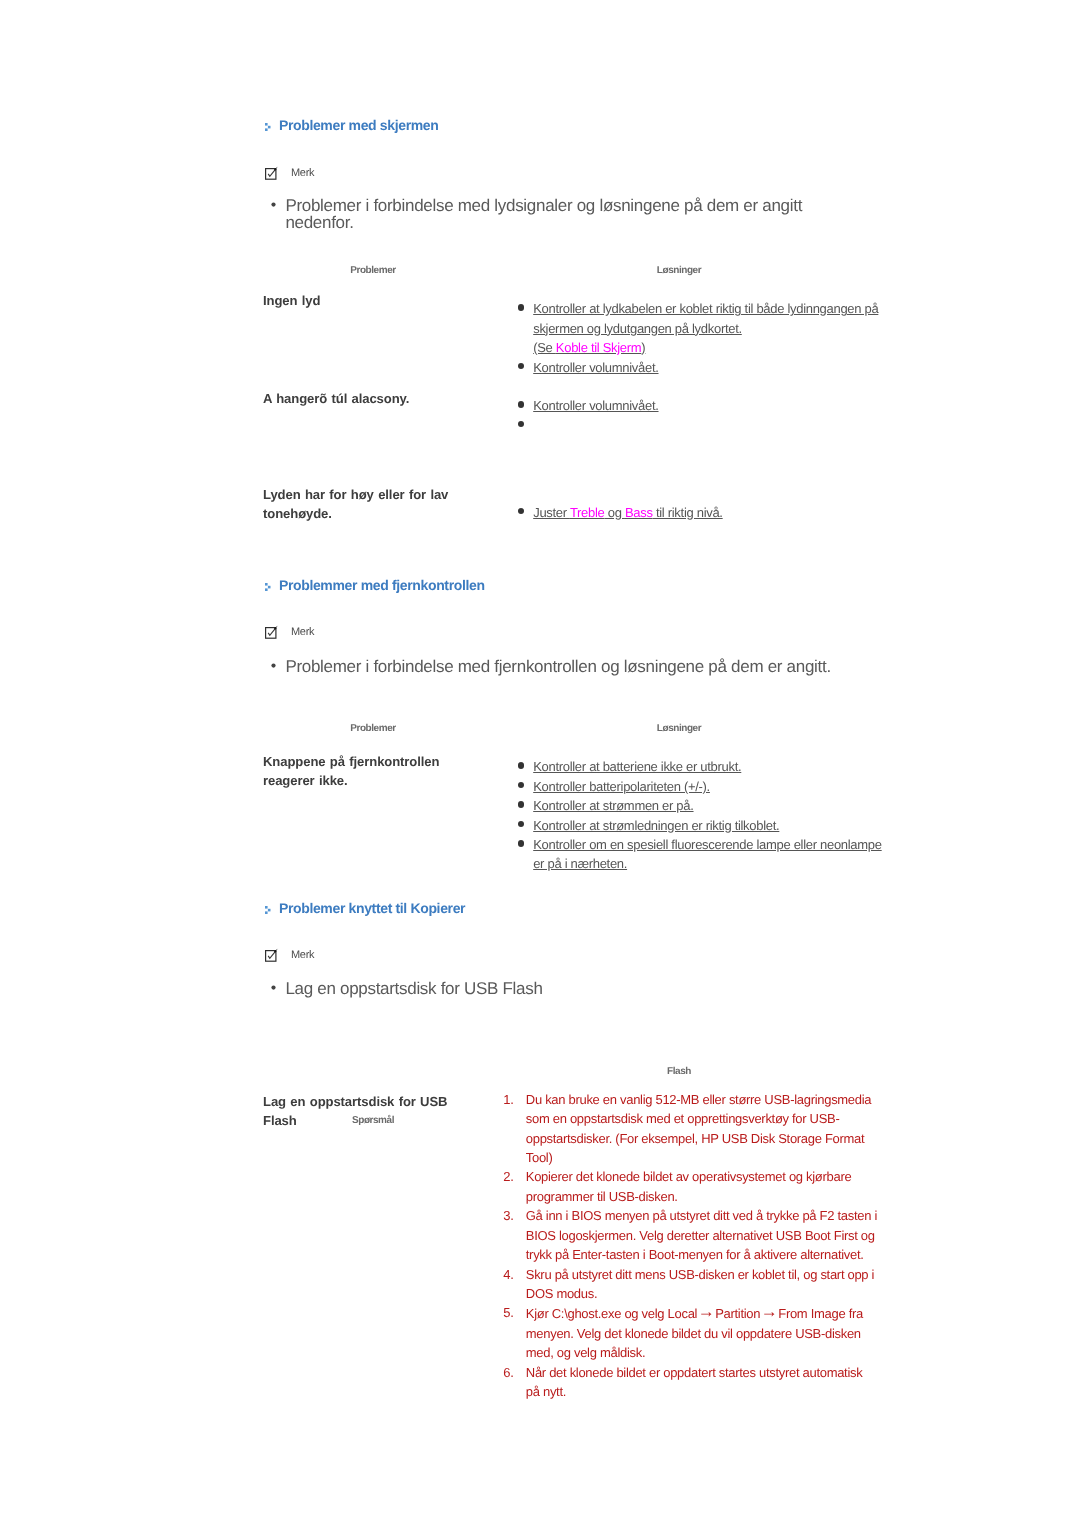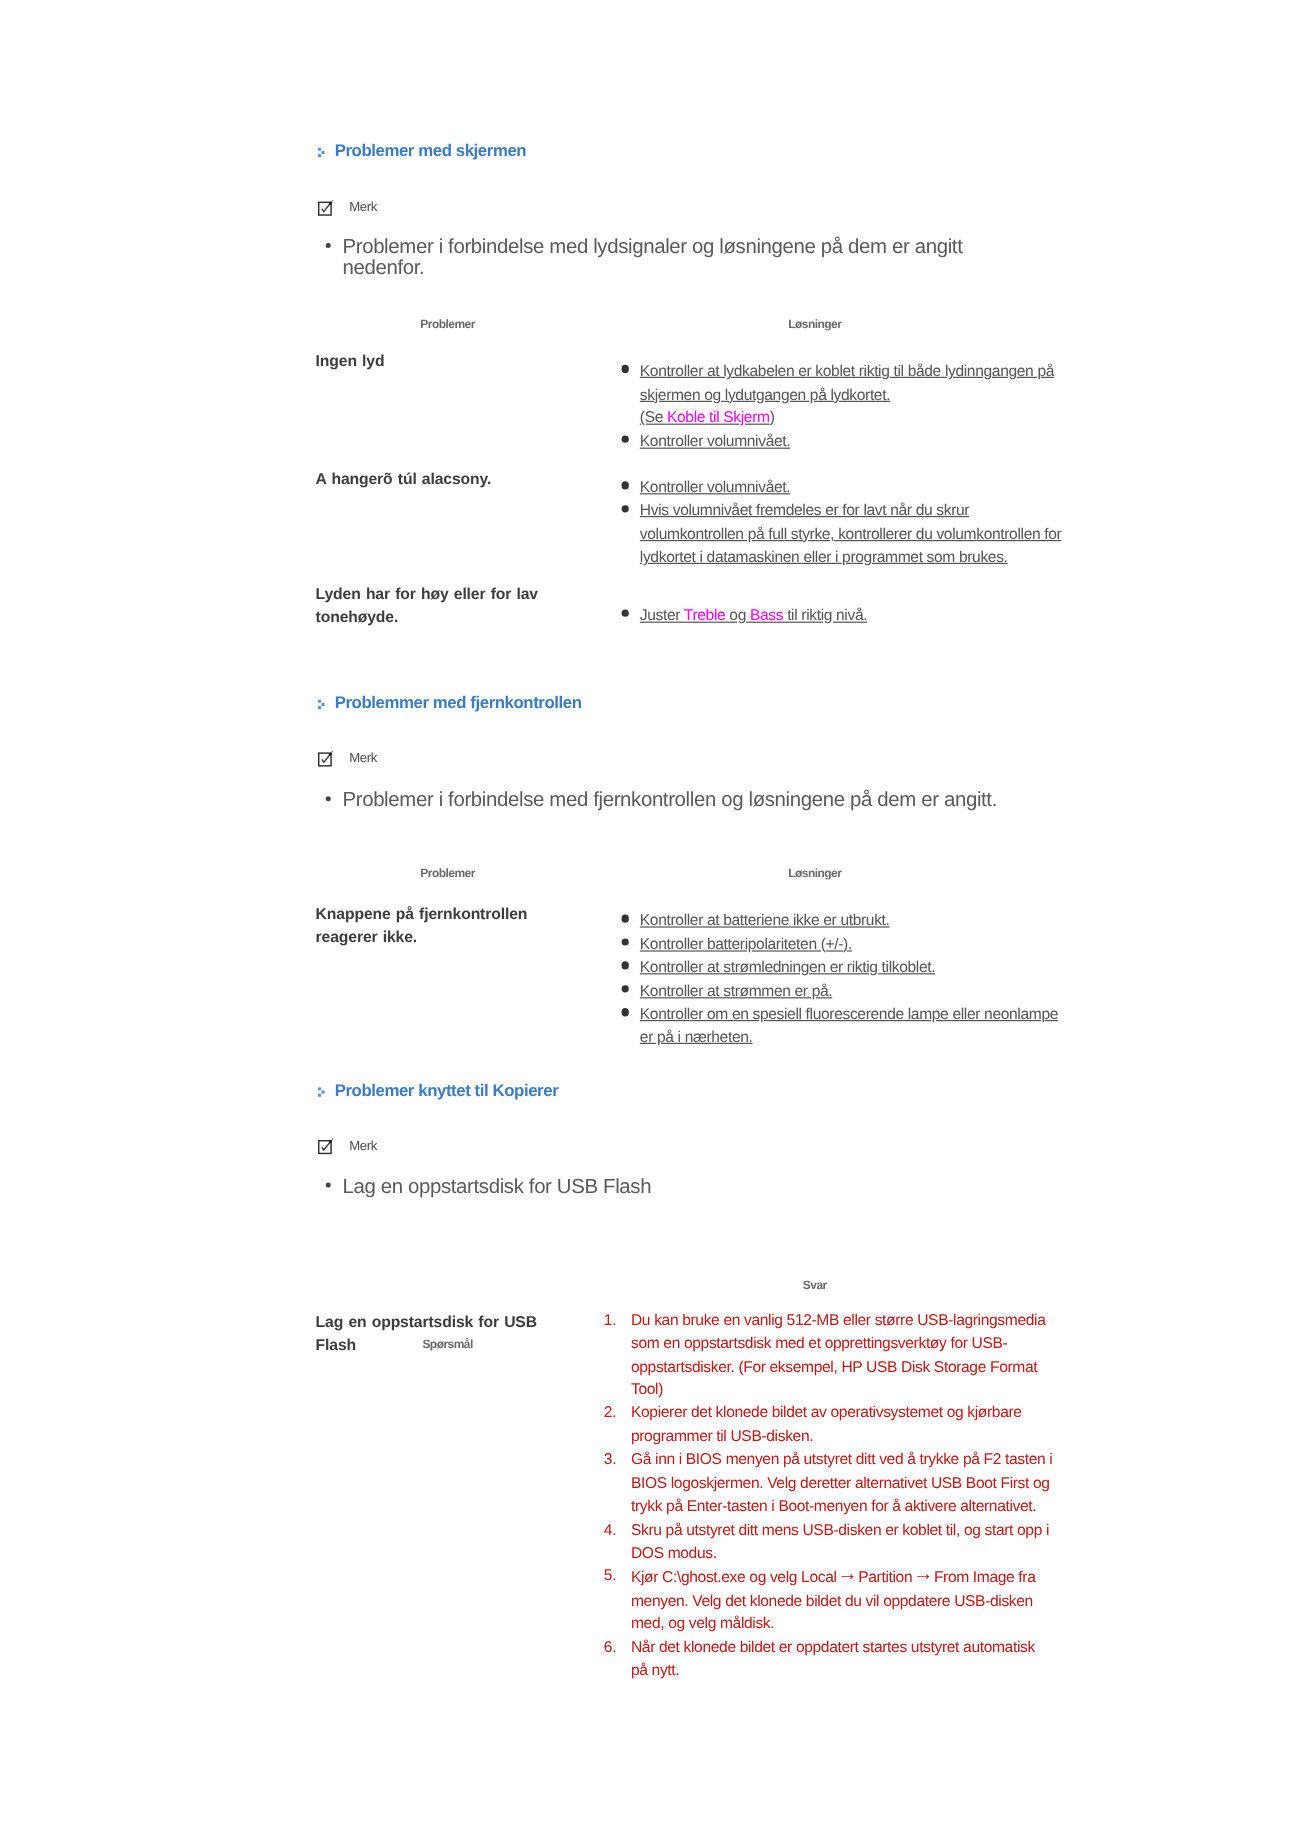--- a/index.html
+++ b/index.html
@@ -87,21 +87,21 @@
         <div class="acell" style="top:291.3px">
           <ul class="sol">
             <li><span class="bdot"></span><span>Kontroller at lydkabelen er koblet riktig til både lydinngangen på skjermen og lydutgangen på lydkortet.</span><br><span>(Se </span><span class="pink">Koble til Skjerm</span><span>)</span></li>
             <li><span class="bdot"></span><span>Kontroller volumnivået.</span></li>
           </ul>
         </div>
         <div class="qcell" style="top:388.7px">A hangerõ túl alacsony.</div>
         <div class="acell" style="top:388px">
           <ul class="sol">
             <li><span class="bdot"></span><span>Kontroller volumnivået.</span></li>
-            <li><span class="bdot"></span><span>Hvis volumnivået fremdeles er for lavt når du skrur volumkontrollen på full styrke, kontrollerer du volumkontrollen for lydkortet i datamaskinen eller i programmet som brukes.</span></li>
+            <li><span class="bdot"></span></li>
           </ul>
         </div>
         <div class="qcell" style="top:484.9px">Lyden har for høy eller for lav tonehøyde.</div>
         <div class="acell" style="top:494.8px">
           <ul class="sol">
             <li><span class="bdot"></span><span>Juster </span><span class="pink">Treble</span><span> og </span><span class="pink">Bass</span><span> til riktig nivå.</span></li>
           </ul>
         </div>
       </div>
       <div class="section">
@@ -128,22 +128,22 @@
           </svg>
           <span class="txt">Problemer i forbindelse med fjernkontrollen og løsningene på dem er angitt.</span>
         </div>
         <div class="th" style="top:721.2px;left:373px;transform:translateX(-50%)">Problemer</div>
         <div class="th" style="top:721.2px;left:679px;transform:translateX(-50%)">Løsninger</div>
         <div class="qcell" style="top:751.7px">Knappene på fjernkontrollen reagerer ikke.</div>
         <div class="acell" style="top:749.3px">
           <ul class="sol">
             <li><span class="bdot"></span><span>Kontroller at batteriene ikke er utbrukt.</span></li>
             <li><span class="bdot"></span><span>Kontroller batteripolariteten (+/-).</span></li>
+            <li><span class="bdot"></span><span>Kontroller at strømmen er på.</span></li>
             <li><span class="bdot"></span><span>Kontroller at strømledningen er riktig tilkoblet.</span></li>
-            <li><span class="bdot"></span><span>Kontroller at strømmen er på.</span></li>
             <li><span class="bdot"></span><span>Kontroller om en spesiell fluorescerende lampe eller neonlampe er på i nærheten.</span></li>
           </ul>
         </div>
       </div>
       <div class="section">
         <div class="sec-head" style="top:899.3px">
           <svg class="tree-icon" viewBox="0 0 6 8.4">
             <rect x="0" y="0" width="2.6" height="2.6" fill="#5596d4"></rect>
             <rect x="2.9" y="2.8" width="2.6" height="2.6" fill="#5596d4"></rect>
             <rect x="0" y="5.4" width="2.6" height="2.6" fill="#5596d4"></rect>
@@ -159,21 +159,21 @@
           </svg>
           <span class="note-label">Merk</span>
         </div>
         <div class="note-bullet" style="top:980px">
           <svg class="dot" viewBox="0 0 5 17">
             <circle cx="2.5" cy="7.6" r="2.1" fill="#444444"></circle>
           </svg>
           <span class="txt">Lag en oppstartsdisk for USB Flash</span>
         </div>
         <div class="th" style="top:1113px;left:373px;transform:translateX(-50%)">Spørsmål</div>
-        <div class="th" style="top:1063.5px;left:679px;transform:translateX(-50%)">Svar</div>
+        <div class="th" style="top:1063.5px;left:679px;transform:translateX(-50%)">Flash</div>
         <div class="qcell" style="top:1091.9px">Lag en oppstartsdisk for USB Flash</div>
         <div class="acell" style="top:1089.8px">
           <ol class="sol">
             <li><span>Du kan bruke en vanlig 512-MB eller større USB-lagringsmedia som en oppstartsdisk med et opprettingsverktøy for USB-oppstartsdisker. (For eksempel, HP USB Disk Storage Format Tool)</span></li>
             <li><span>Kopierer det klonede bildet av operativsystemet og kjørbare programmer til USB-disken.</span></li>
             <li><span>Gå inn i BIOS menyen på utstyret ditt ved å trykke på F2 tasten i BIOS logoskjermen. Velg deretter alternativet USB Boot First og trykk på Enter-tasten i Boot-menyen for å aktivere alternativet.</span></li>
             <li><span>Skru på utstyret ditt mens USB-disken er koblet til, og start opp i DOS modus.</span></li>
             <li><span>Kjør C:\ghost.exe og velg Local <span class="arrow">→</span> Partition <span class="arrow">→</span> From Image fra menyen. Velg det klonede bildet du vil oppdatere USB-disken med, og velg måldisk.</span></li>
             <li><span>Når det klonede bildet er oppdatert startes utstyret automatisk på nytt.</span></li>
           </ol>

